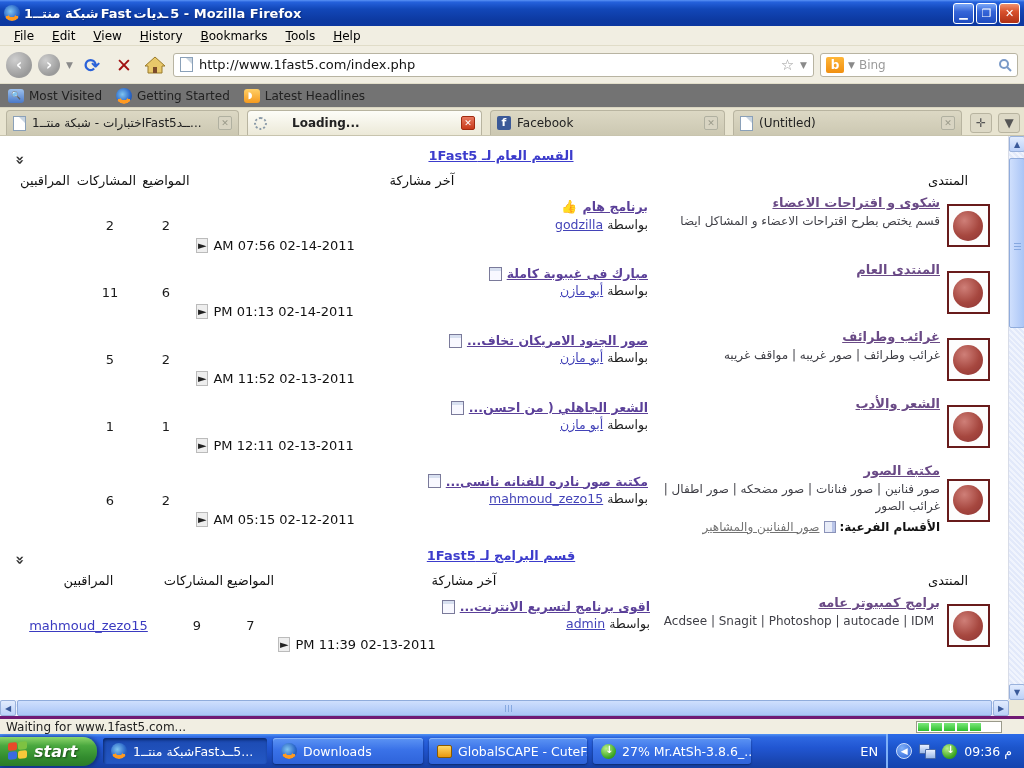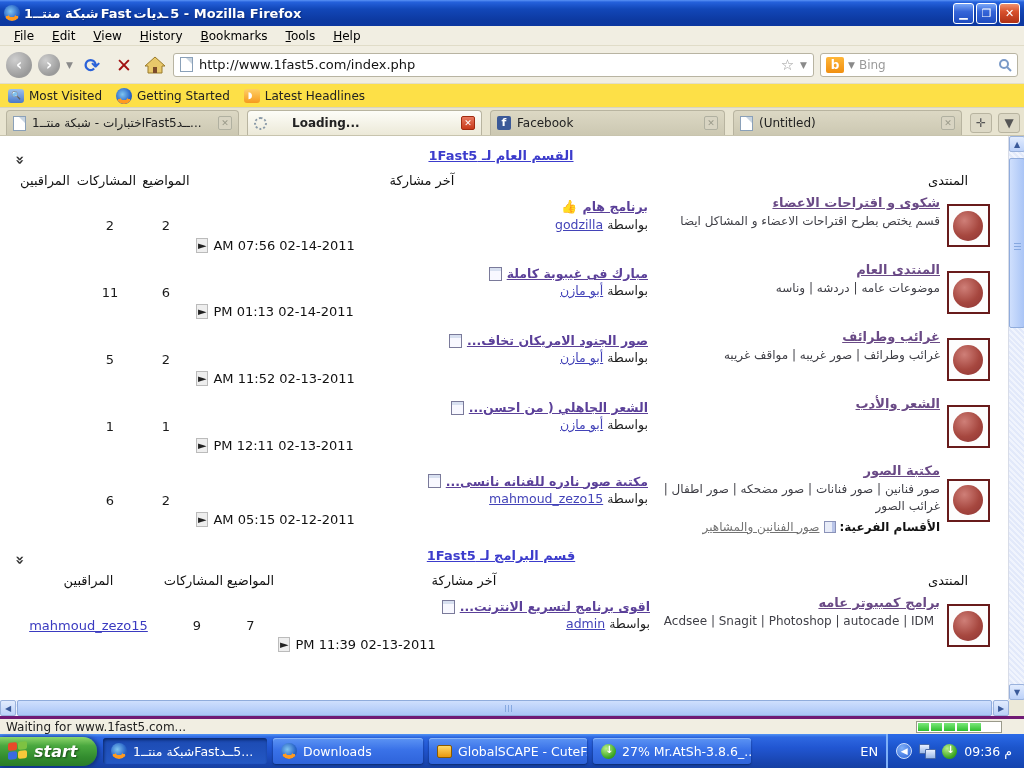--- a/index.html
+++ b/index.html
@@ -23,21 +23,21 @@
   .nav-caret { color:#8a8a8a; font-size:9px; }
   .tool-glyph { font-size:19px; font-weight:bold; width:26px; text-align:center; }
   .reload { color:#2b62d9; }
   .stop { color:#a01010; }
   .urlbox { flex:1; height:24px; background:#fff; border:1px solid #b8b4a2; border-radius:3px; display:flex; align-items:center; padding:0 6px; gap:6px; }
   .urltext { flex:1; font-size:13px; color:#111; white-space:nowrap; overflow:hidden; }
   .star { color:#9a9a9a; font-size:15px; }
   .searchwrap { width:198px; height:24px; background:#fff; border:1px solid #b8b4a2; border-radius:3px; display:flex; align-items:center; padding:0 5px; gap:4px; }
   .bing-logo { width:18px; height:16px; background:linear-gradient(180deg,#ffb638,#f08f10); border-radius:2px; color:#fff; font-weight:bold; font-size:12px; text-align:center; line-height:16px; }
   .search-ph { flex:1; color:#9a9a9a; font-size:12px; }
-  .bookmarksbar { height:24px; background:#fde047; border-bottom:1px solid #d8d4c0; display:flex; align-items:center; gap:14px; padding:0 8px; color:#222; }
+  .bookmarksbar { height:24px; background:#737373; border-bottom:1px solid #d8d4c0; display:flex; align-items:center; gap:14px; padding:0 8px; color:#222; }
   .bm-item { display:flex; align-items:center; gap:5px; }
   .bm-ico { width:16px; height:14px; border-radius:3px; }
   .bm-most { background:linear-gradient(180deg,#9ec2ee,#4a79c8); position:relative; }
   .bm-most::after { content:"🔍"; position:absolute; font-size:8px; left:3px; top:2px; }
   .bm-rss { background:linear-gradient(180deg,#ffcf66,#f59a1e); position:relative; }
   .bm-rss::after { content:"◗"; color:#fff; font-size:9px; position:absolute; left:4px; top:1px; }
 
   
   .ff { width:16px; height:16px; border-radius:50%; background:radial-gradient(circle at 40% 40%,#7fc4f0 0%,#2a66c8 60%,#173f8a 100%); position:relative; flex:0 0 auto; }
   .ff::after { content:""; position:absolute; inset:0; border-radius:50%; background:conic-gradient(from 120deg,#ff9a20 0 120deg,transparent 120deg 360deg); -webkit-mask:radial-gradient(circle,transparent 35%,#000 40%); mask:radial-gradient(circle,transparent 35%,#000 40%); }
@@ -271,21 +271,20 @@
       </div>
 
       <div class="frow">
         <div class="cell-icon">
             <span class="forum-icon">
               <span class="forum-ball"></span>
             </span>
           </div>
         <div class="cell-name">
           <div class="fname"><a>المنتدى العام</a></div>
-          <div class="fdesc">موضوعات عامه | دردشه | وناسه</div>
         </div>
         <div class="cell-last">
           <div class="lp-title">
               <a>مبارك فى غيبوبة كاملة</a>
               <span class="noteico"></span>
             </div>
           <div class="lp-by"><span>بواسطة</span> <a>أبو مازن</a></div>
           <div class="lp-date">
               <span class="lp-arrow">►</span>
               <span>PM 01:13 02-14-2011</span>

